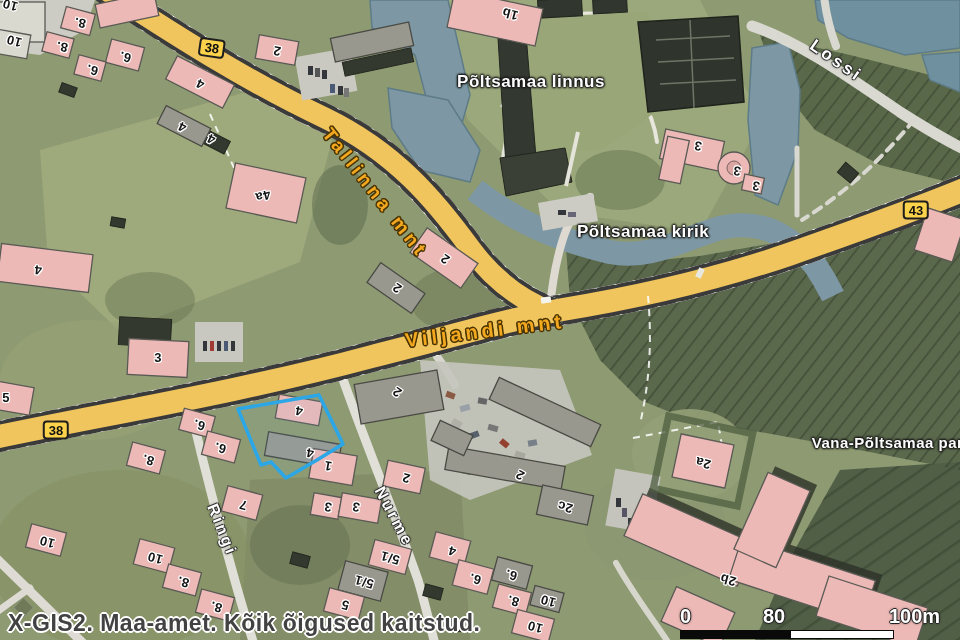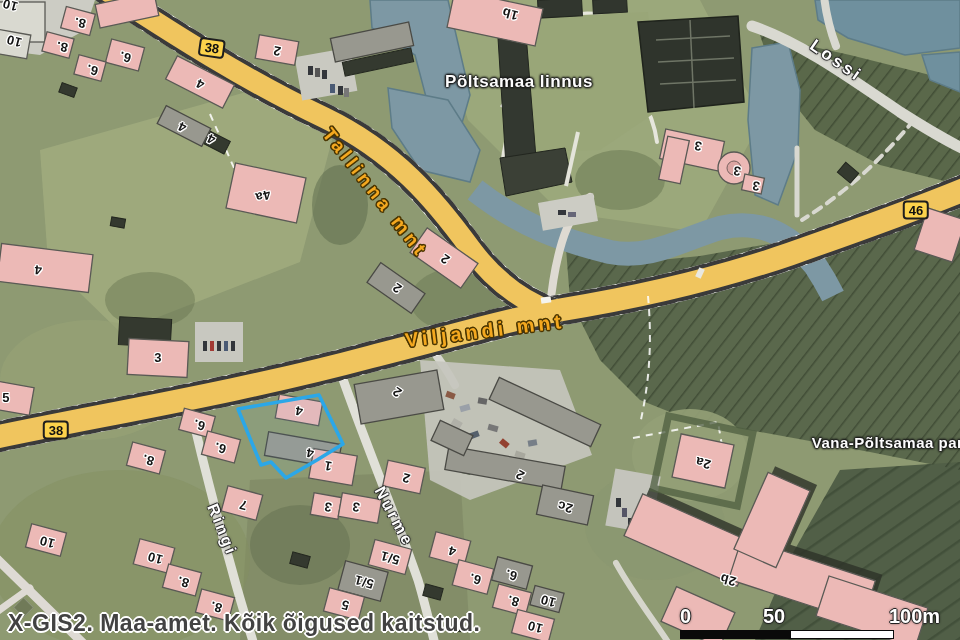--- a/index.html
+++ b/index.html
@@ -269,25 +269,26 @@
 
   <polygon points="238,409 319,395 343,444 317,460 286,478 271,462 261,465" fill="rgba(120,200,255,0.07)" stroke="#2ba7e8" stroke-width="3.5" stroke-linejoin="round"></polygon>
 </svg>
 
 <div class="lbl road-name" style="left:375px;top:193px;--r:52deg">Tallinna mnt</div>
 <div class="lbl road-name" style="left:485px;top:331px;--r:-7deg;font-size:20px">Viljandi mnt</div>
 <div class="lbl street-name" style="left:836px;top:61px;--r:35deg;font-size:17px">Lossi</div>
 <div class="lbl street-name" style="left:394px;top:517px;--r:62deg">Nurme</div>
 <div class="lbl street-name" style="left:222px;top:530px;--r:68deg">Ringi</div>
 
-<div class="lbl poi" style="left:519px;top:82px">Põltsamaa linnus</div>
+<div class="lbl poi" style="left:531px;top:82px">Põltsamaa linnus</div>
+<div class="lbl poi" style="left:643px;top:232px">Põltsamaa kirik</div>
 <div class="lbl poi" style="left:892px;top:442px;font-size:15px">Vana-Põltsamaa park</div>
 
 <div class="lbl badge" style="left:212px;top:48px;--r:8deg">38</div>
-<div class="lbl badge" style="left:916px;top:210px">46</div>
+<div class="lbl badge" style="left:916px;top:210px">43</div>
 <div class="lbl badge" style="left:56px;top:430px">38</div>
 
 <div class="lbl hn" style="left:10px;top:5px;--r:195deg">10</div>
 <div class="lbl hn" style="left:80px;top:23px;--r:190deg">8.</div>
 <div class="lbl hn" style="left:14px;top:41px;--r:195deg">10</div>
 <div class="lbl hn" style="left:62px;top:47px;--r:190deg">8.</div>
 <div class="lbl hn" style="left:125px;top:57px;--r:195deg">6.</div>
 <div class="lbl hn" style="left:92px;top:70px;--r:195deg">6.</div>
 <div class="lbl hn" style="left:200px;top:84px;--r:205deg">4</div>
 <div class="lbl hn" style="left:182px;top:127px;--r:205deg">4</div>
@@ -331,19 +332,19 @@
 <div class="lbl hn" style="left:216px;top:607px;--r:195deg">8.</div>
 <div class="lbl hn" style="left:703px;top:463px;--r:195deg">2a</div>
 <div class="lbl hn" style="left:728px;top:580px;--r:195deg">2b</div>
 
 <div id="griddiamond"></div>
 
 <div id="attribution">X-GIS2. Maa-amet. Kõik õigused kaitstud.</div>
 
 <div>
   <span class="sb-lbl" style="left:680px;top:605px">0</span>
-  <span class="sb-lbl" style="left:763px;top:605px">50</span>
+  <span class="sb-lbl" style="left:763px;top:605px">80</span>
   <span class="sb-lbl" style="left:889px;top:605px">100m</span>
   <div id="sb-black"></div>
   <div id="sb-white"></div>
 </div>
 
 </div>
 
 </body></html>

